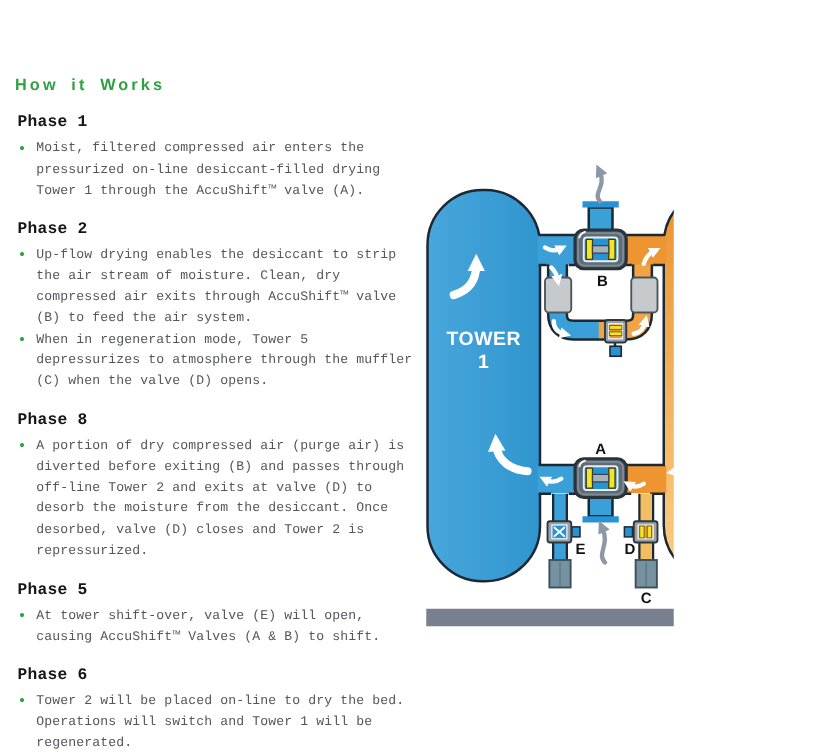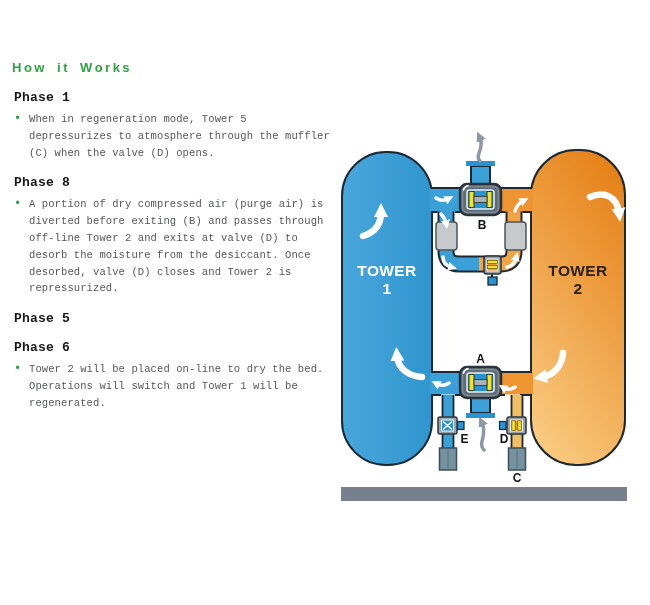--- a/index.html
+++ b/index.html
@@ -1,17 +1,17 @@
 <!DOCTYPE html>
 <html><head>
 <meta charset="utf-8">
 <style>
   html,body{margin:0;padding:0;background:#fff;}
   .canvas{
-    position:relative;width:650px;height:605px;background:#fff;overflow:hidden;
+    position:relative;width:539px;height:605px;background:#fff;overflow:hidden;
     font-family:"Liberation Sans","DejaVu Sans",sans-serif;
   }
   .text-col{position:absolute;left:12px;top:60px;width:322px;}
   .title{
     color:#2EA143;font-size:13px;font-weight:bold;letter-spacing:2.5px;word-spacing:4px;
     line-height:16px;margin:0 0 2px 0;
   }
   .phase{margin:0;font-family:Liberation Mono, monospace;}
   .phase h3{
     font-size:13px;font-weight:bold;color:#161616;margin:14px 0 6px 2px;letter-spacing:.2px;line-height:15px;
@@ -30,30 +30,36 @@
 </head>
 <body>
 
 <div class="canvas">
 
   <div class="text-col">
     <h2 class="title">How it Works</h2>
 
     <div class="phase">
       <h3>Phase 1</h3>
+      <p class="bullet">Moist, filtered compressed air enters the pressurized on-line desiccant-filled drying Tower 1 through the AccuShift™ valve (A).</p>
+    </div>
+    <div class="phase">
+      <h3>Phase 2</h3>
+      <p class="bullet">Up-flow drying enables the desiccant to strip the air stream of moisture. Clean, dry compressed air exits through AccuShift™ valve (B) to feed the air system.</p>
     </div>
     <div class="phase">
       <p class="bullet">When in regeneration mode, Tower 5 depressurizes to atmosphere through the muffler (C) when the valve (D) opens.</p>
     </div>
     <div class="phase">
       <h3>Phase 8</h3>
       <p class="bullet">A portion of dry compressed air (purge air) is diverted before exiting (B) and passes through off-line Tower 2 and exits at valve (D) to desorb the moisture from the desiccant. Once desorbed, valve (D) closes and Tower 2 is repressurized.</p>
     </div>
     <div class="phase">
       <h3>Phase 5</h3>
+      <p class="bullet">At tower shift-over, valve (E) will open, causing AccuShift™ Valves (A &amp; B) to shift.</p>
     </div>
     <div class="phase">
       <h3>Phase 6</h3>
       <p class="bullet">Tower 2 will be placed on-line to dry the bed. Operations will switch and Tower 1 will be regenerated.</p>
     </div>
   </div>
 
   <div class="diagram">
   <svg width="300" height="380" viewBox="0 0 300 380" xmlns="http://www.w3.org/2000/svg">
     <defs>

